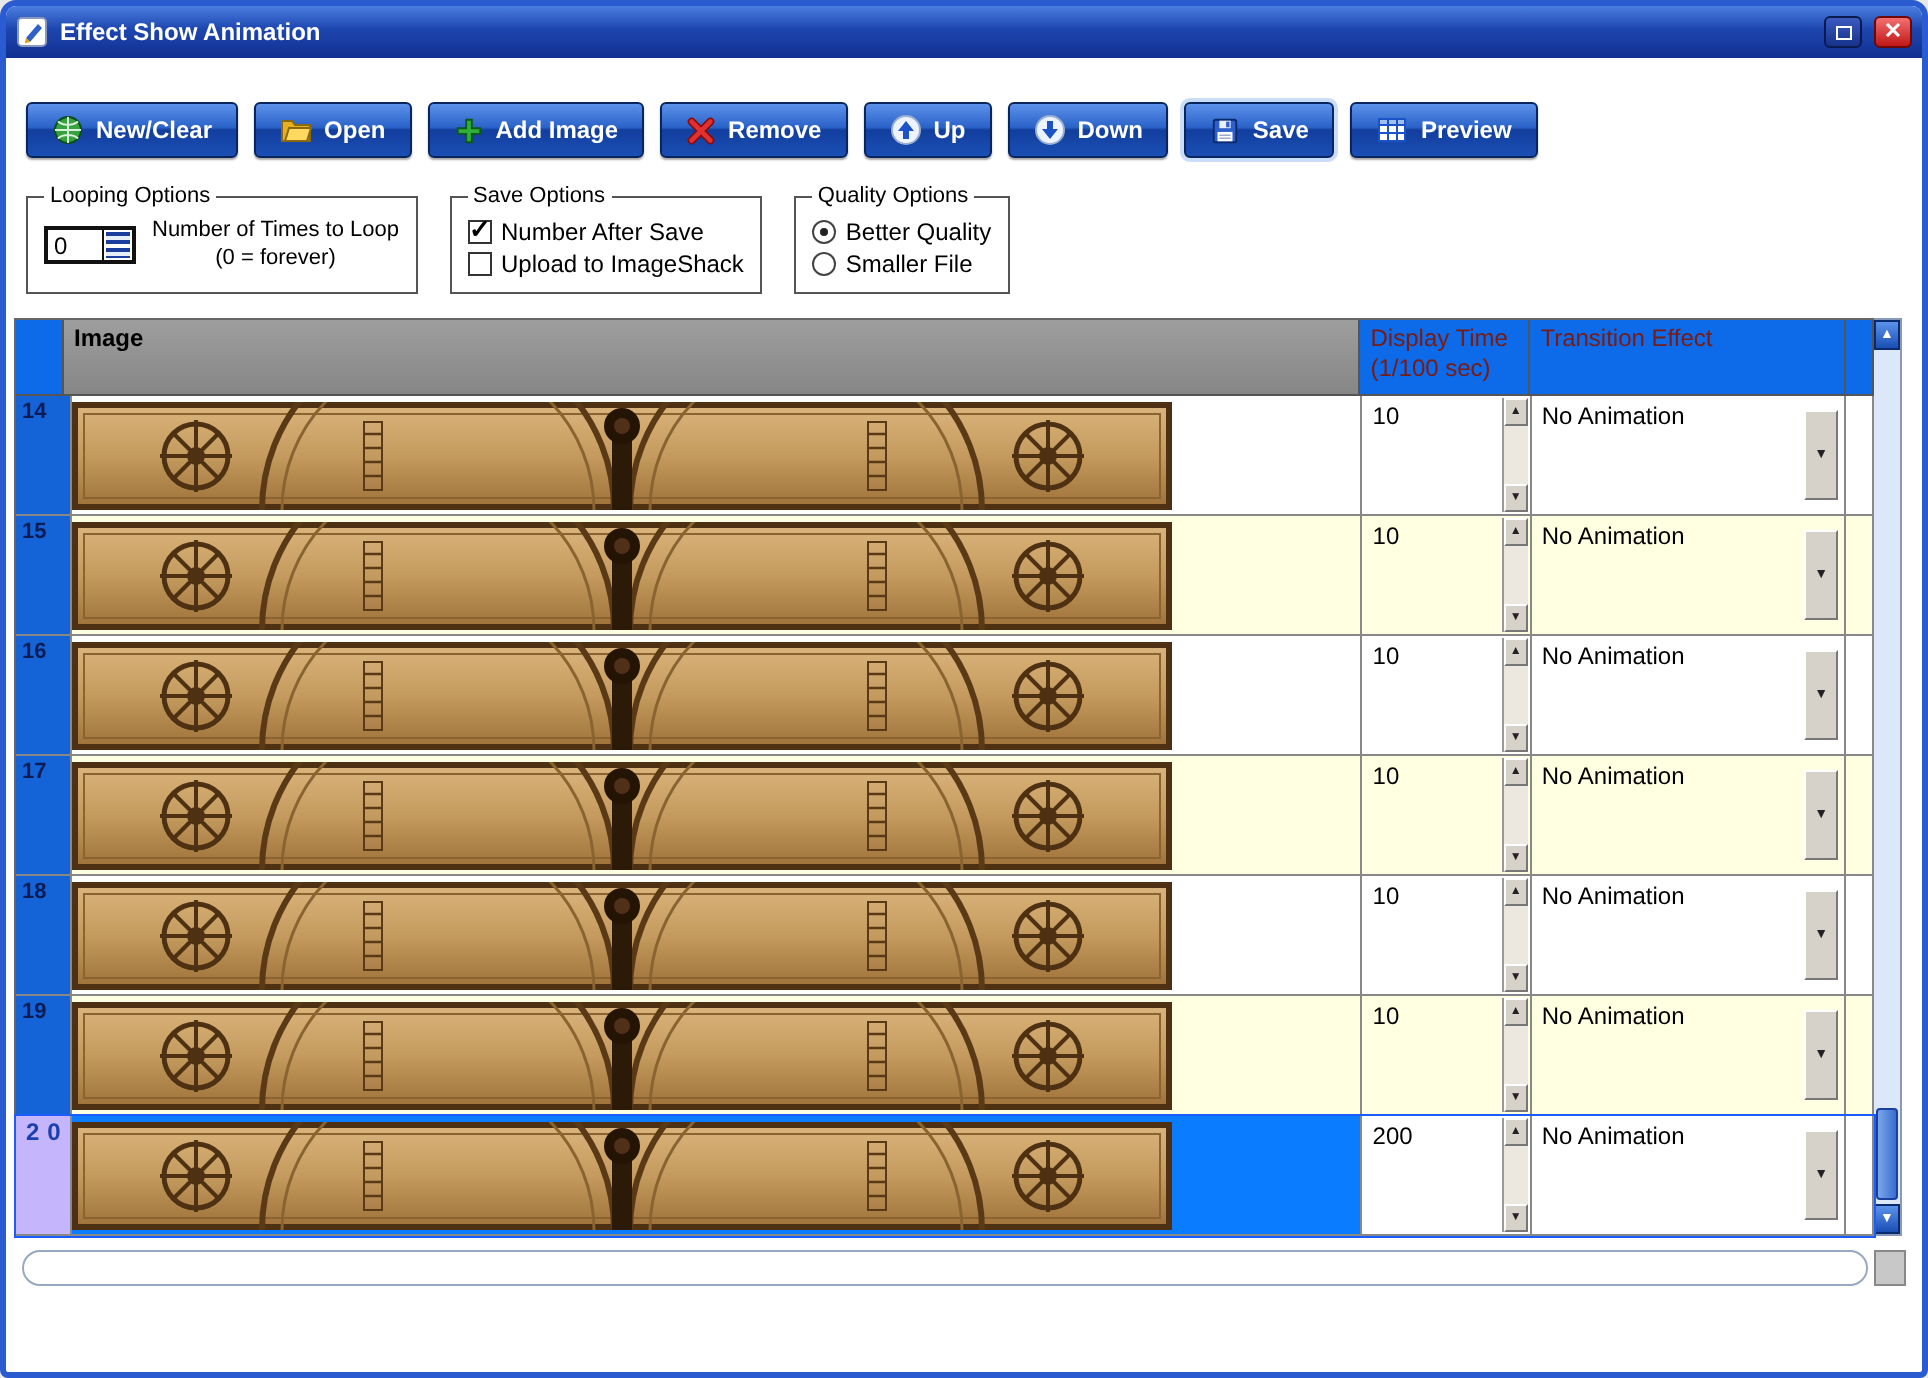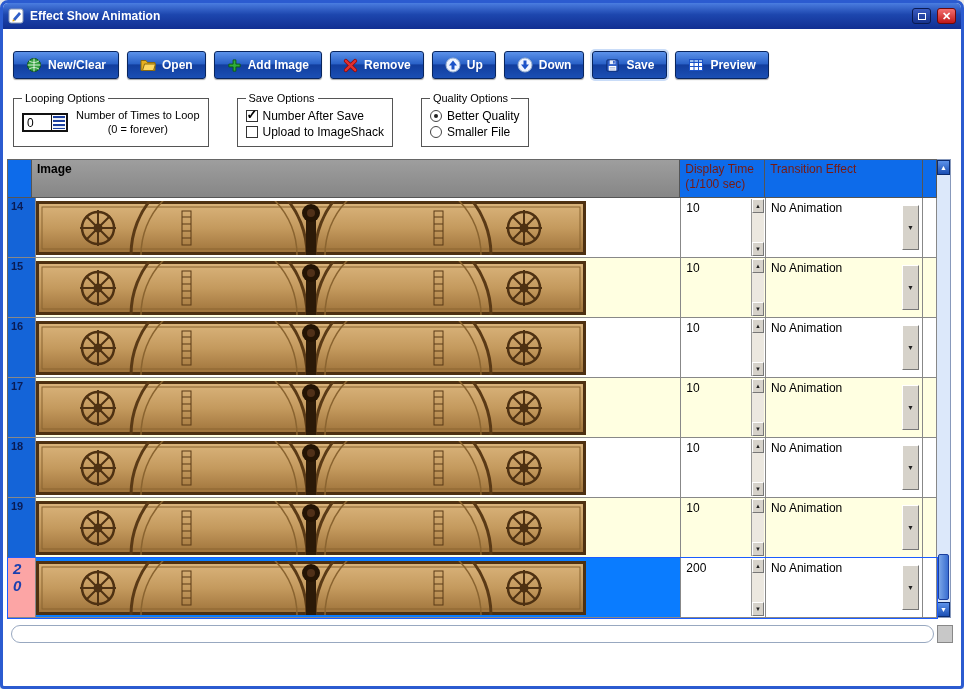--- a/index.html
+++ b/index.html
@@ -20,21 +20,21 @@
   .instruction-bar{margin:18px 10px 0;height:21px;background:linear-gradient(180deg,#3f78e0,#1b49b2);border:1px solid #0a2a7a;display:flex;align-items:center;color:#fff;font-weight:bold;font-size:12px;padding:0 8px;}
   .instruction-bar .chev{margin-left:auto;display:flex;align-items:center;}
 
   
   .toolbar{margin:22px 10px 0;display:flex;gap:8px;align-items:center;}
   .tool-btn{height:28px;display:flex;align-items:center;gap:6px;padding:0 12px;color:#fff;font-weight:bold;font-size:12px;background:linear-gradient(180deg,#5c92ea 0%,#2a62c8 45%,#123e9e 50%,#1b4fb4 100%);border:1px solid #08255e;border-radius:3px;box-shadow:0 1px 1px rgba(0,0,0,0.35);white-space:nowrap;}
   .tool-btn.focused{box-shadow:0 0 0 2px #c9dcf8, 0 1px 1px rgba(0,0,0,0.35);}
   .tool-btn svg{flex:0 0 auto;}
 
   
-  .options-row{margin:13px 10px 0;display:flex;gap:28px;align-items:stretch;}
+  .options-row{margin:13px 10px 0;display:flex;gap:16px;align-items:stretch;}
   fieldset{border:1px solid #555;padding:3px 8px 5px;margin:0;background:#fff;}
   legend{font-size:11px;padding:0 3px;color:#000;}
   .loop-body{display:flex;align-items:center;gap:8px;padding-top:2px;}
   .loop-spin{display:flex;border:2px solid #111;background:#fff;height:19px;width:46px;}
   .loop-val{flex:1;font-size:12px;padding:1px 3px;color:#000;}
   .spin-btns{width:15px;display:flex;flex-direction:column;gap:2px;border-left:1px solid #111;padding:1px;}
   .spin-b{flex:1;background:repeating-linear-gradient(180deg,#1b3f9e 0 2px,#e8eef8 2px 4px);}
   .loop-label{font-size:11px;line-height:1.25;color:#000;text-align:center;}
   .opt{display:flex;align-items:center;gap:5px;font-size:12px;margin:2px 0;color:#000;cursor:default;}
   .cb{width:12px;height:12px;border:1px solid #333;background:#fff;display:inline-block;position:relative;flex:0 0 auto;}
@@ -64,21 +64,21 @@
 
   .z-b .c-img,.z-b .c-time,.z-b .c-trans,.z-b .c-extra{background:#ffffe1;}
 
   .mini-scroll{position:absolute;top:1px;right:1px;bottom:1px;width:13px;display:flex;flex-direction:column;border-left:1px solid #999;}
   .ms-btn{height:14px;background:#d6d2ca;border:1px solid;border-color:#fff #777 #777 #fff;font-size:6px;color:#222;display:flex;align-items:center;justify-content:center;}
   .ms-track{flex:1;background:#ece8e0;}
 
   .dd-btn{position:absolute;top:7px;bottom:7px;right:3px;width:17px;background:#d6d2ca;border:1px solid;border-color:#fff #777 #777 #fff;font-size:7px;color:#222;display:flex;align-items:center;justify-content:center;}
 
   .row.selected{outline:2px solid #1b5cff;outline-offset:-1px;z-index:2;}
-  .row.selected .c-num{background:#fca5a5;color:#1b3fae;font-size:15px;letter-spacing:4px;word-break:break-all;line-height:1.15;padding:2px 0 0 5px;font-style:italic;}
+  .row.selected .c-num{background:#c4b5fd;color:#1b3fae;font-size:12px;letter-spacing:4px;word-break:break-all;line-height:1.15;padding:2px 0 0 5px;}
   .row.selected .c-img{background:#0a7cff;}
   .row.selected .c-time,.row.selected .c-trans,.row.selected .c-extra{background:#fff;}
 
   
   .vscroll{width:14px;display:flex;flex-direction:column;border:1px solid #8899bb;border-left:none;background:#dce8fa;}
   .vs-btn{height:15px;background:linear-gradient(180deg,#5c92ea,#1b4fb4);border:1px solid #0a2a6e;color:#fff;font-size:7px;display:flex;align-items:center;justify-content:center;}
   .vs-track{flex:1;position:relative;}
   .vs-thumb{position:absolute;left:1px;right:1px;bottom:2px;height:46px;background:linear-gradient(90deg,#7aa6e8,#3a6ed0);border:1px solid #1b3f9e;border-radius:2px;}
 
   

